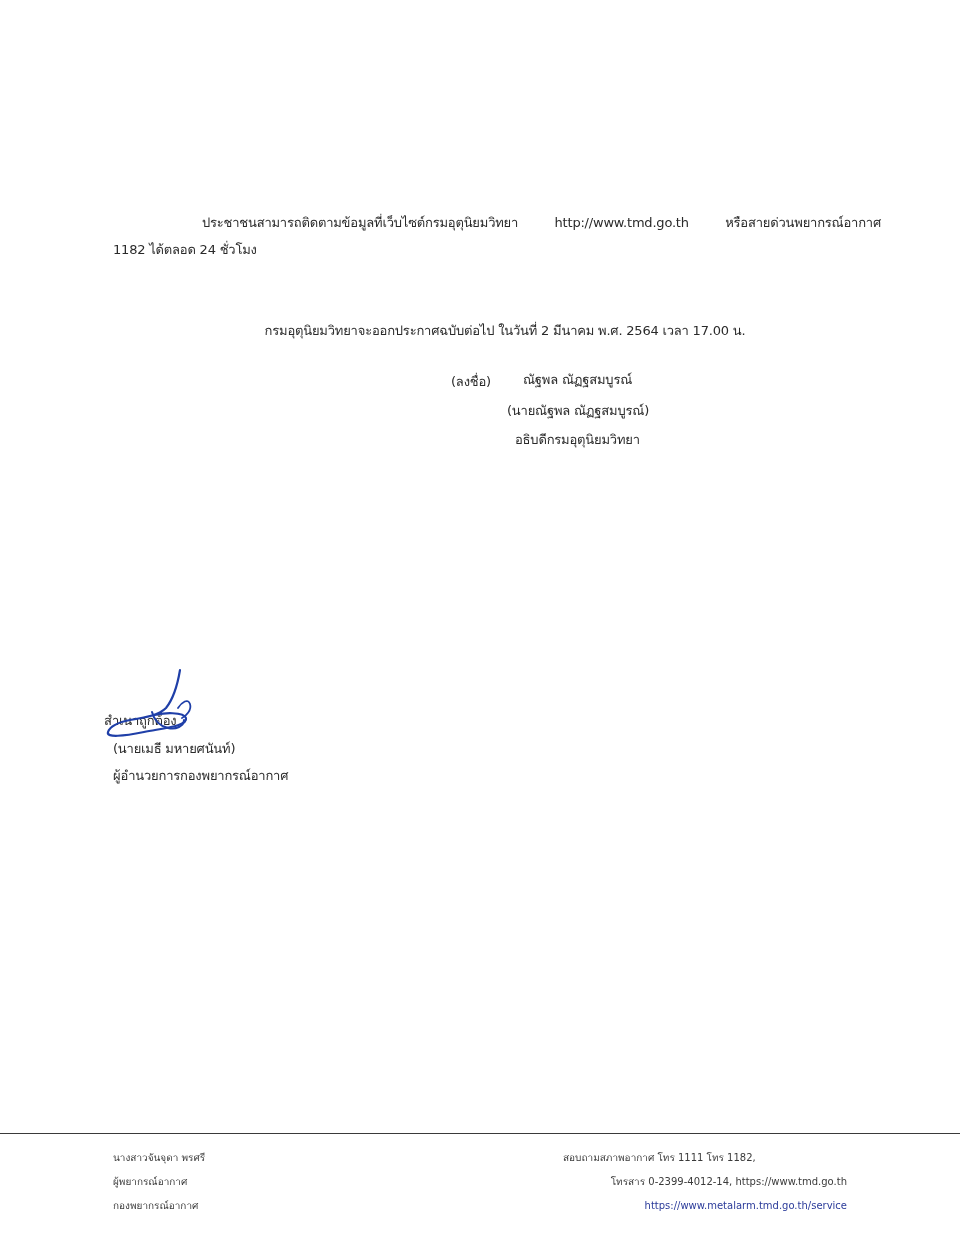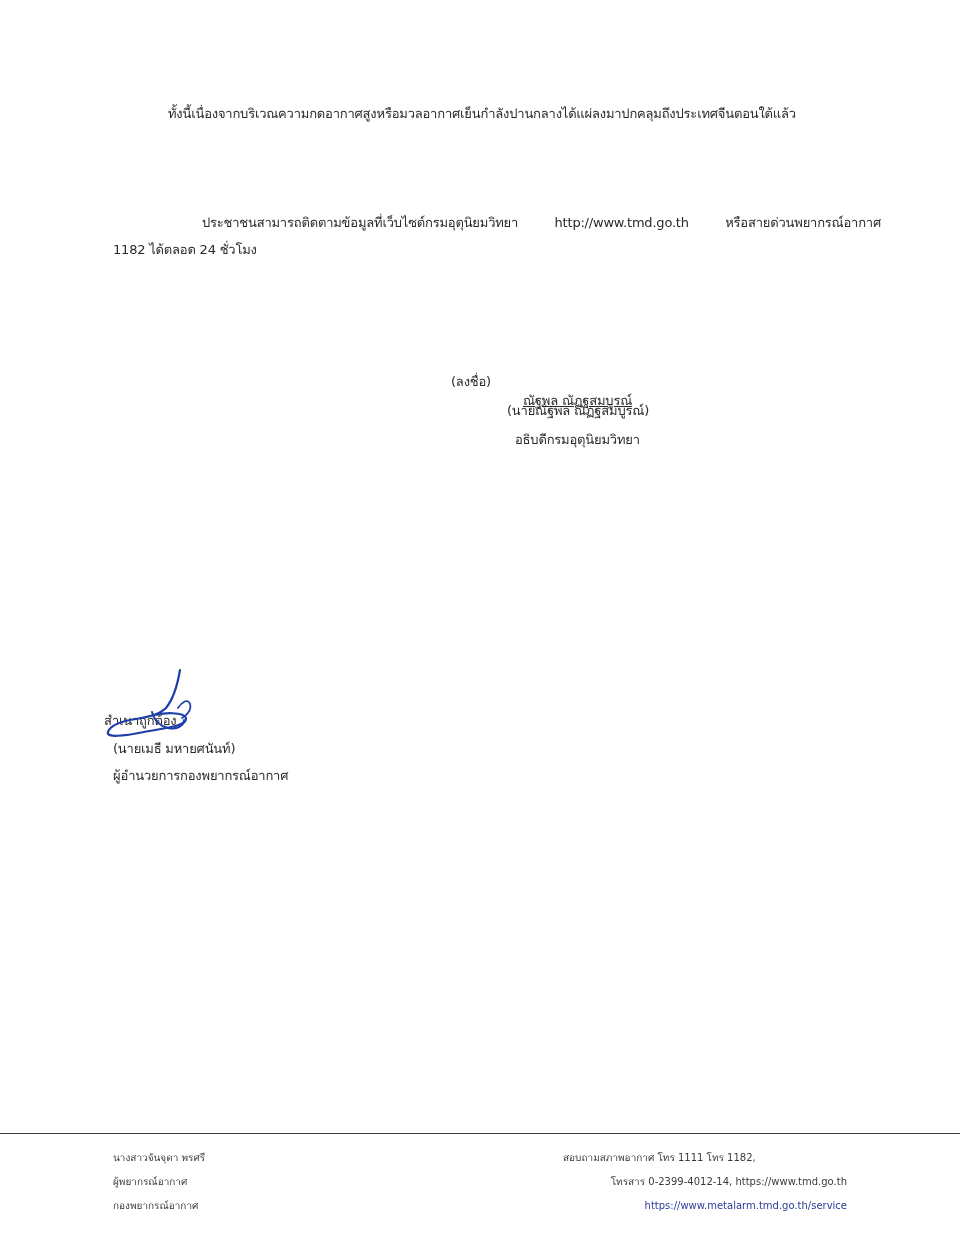--- a/index.html
+++ b/index.html
@@ -67,28 +67,28 @@
     }
     a.link {
       color: #2b3b9a;
     }
   </style>
 </head>
 <body>
 
 <div class="page">
 
-  <div class="line para-line first" style="top:105px;">ทั้งนี้เนื่องจากบริเวณความกดอากาศสูงหรือมวลอากาศเย็นกำลังปานกลางได้แผ่ลงมาปกคลุมถึงประเทศจีนตอนใต้แล้ว</div>
 
   <div class="line para-line first" style="top:214px;margin-left:34px;">ประชาชนสามารถติดตามข้อมูลที่เว็บไซต์กรมอุตุนิยมวิทยา http://www.tmd.go.th หรือสายด่วนพยากรณ์อากาศ</div>
   <div class="line para-line last-left" style="top:241px;">1182 ได้ตลอด 24 ชั่วโมง</div>
 
+  <div class="line center" style="top:322px; left:240px; width:530px;">กรมอุตุนิยมวิทยาจะออกประกาศฉบับต่อไป ในวันที่ 2 มีนาคม พ.ศ. 2564 เวลา 17.00 น.</div>
 
   <div class="line" style="top:373px; left:451px;">(ลงชื่อ)</div>
-  <div class="line" style="top:392px; left:523px;text-decoration:underline;">ณัฐพล ณัฏฐสมบูรณ์</div>
+  <div class="line" style="top:371px; left:523px;">ณัฐพล ณัฏฐสมบูรณ์</div>
   <div class="line" style="top:402px; left:507px;">(นายณัฐพล ณัฏฐสมบูรณ์)</div>
   <div class="line" style="top:431px; left:515px;">อธิบดีกรมอุตุนิยมวิทยา</div>
 
   <div class="line" style="top:688px; left:104px;margin-top:24px;">สำเนาถูกต้อง</div>
   <svg class="signature-svg" style="left:104px; top:668px;" width="95" height="75" viewBox="0 0 95 75">
     <path d="M76 2 C 74 14, 70 30, 62 40 C 54 48, 38 50, 26 52 C 16 54, 6 58, 4 64 C 2 70, 20 68, 40 64 C 60 60, 84 58, 82 50 C 80 44, 60 44, 46 48" fill="none" stroke="#1f3fa8" stroke-width="2.2" stroke-linecap="round"></path>
     <path d="M48 44 C 50 52, 56 58, 64 60 C 72 62, 80 58, 80 52" fill="none" stroke="#1f3fa8" stroke-width="2" stroke-linecap="round"></path>
     <path d="M74 40 C 78 34, 84 30, 86 36 C 88 42, 82 48, 78 50" fill="none" stroke="#1f3fa8" stroke-width="1.8" stroke-linecap="round"></path>
   </svg>
   <div class="line" style="top:740px; left:113px;">(นายเมธี  มหายศนันท์)</div>

